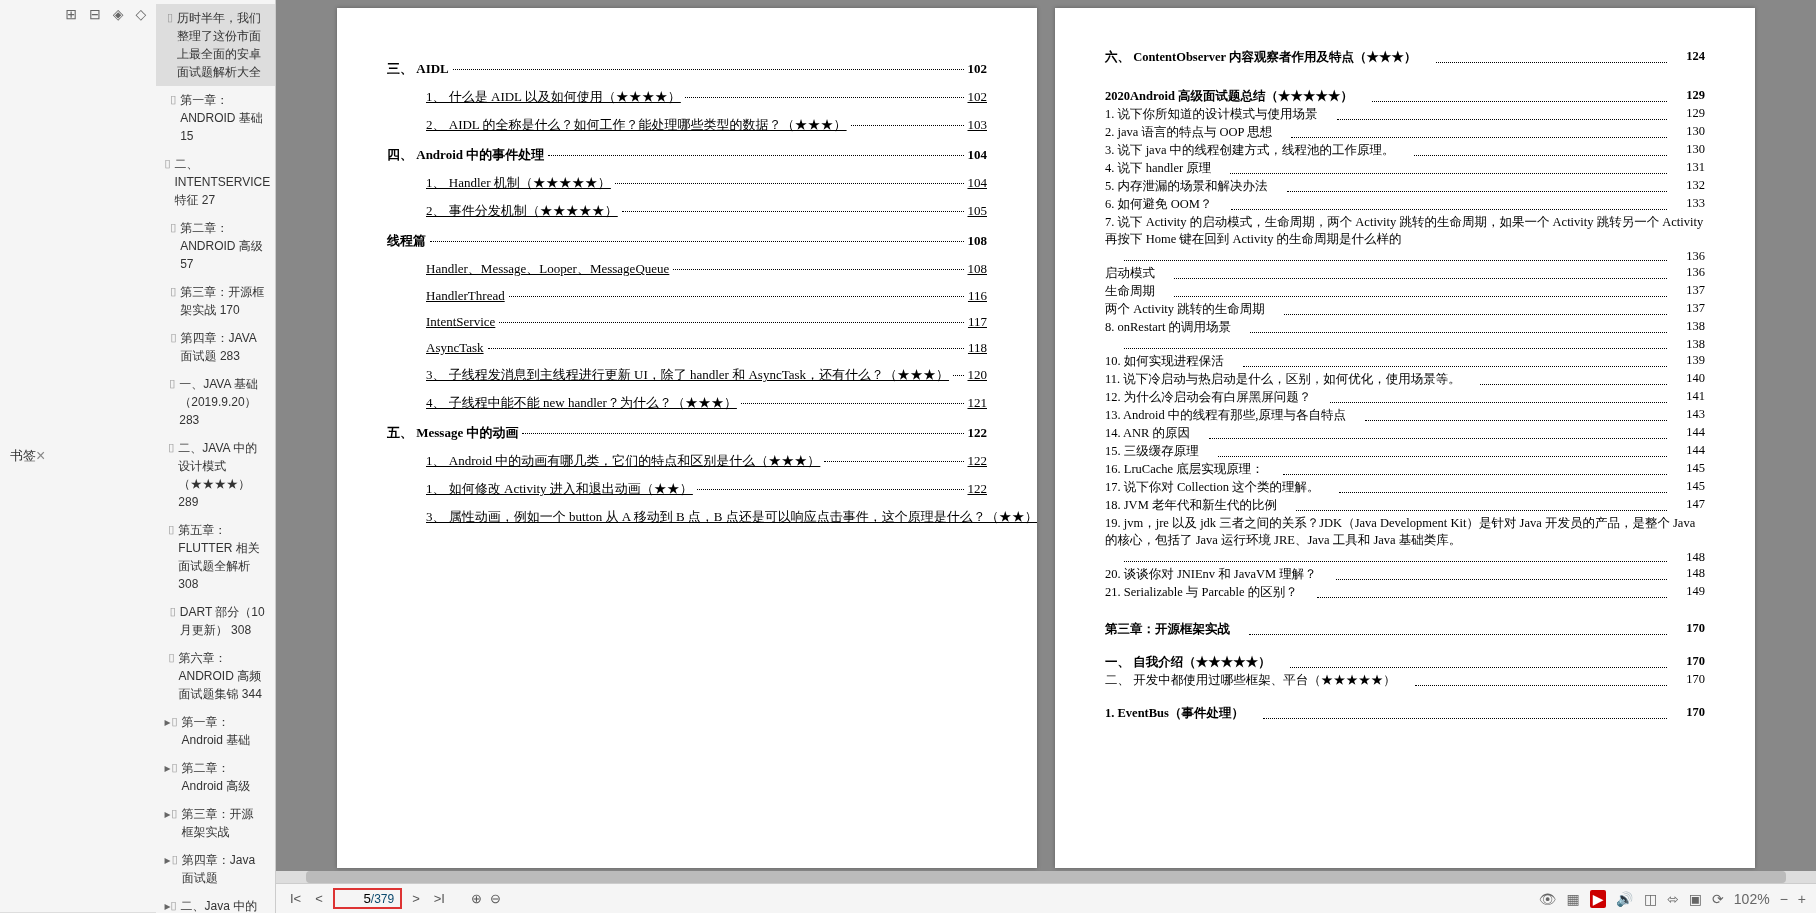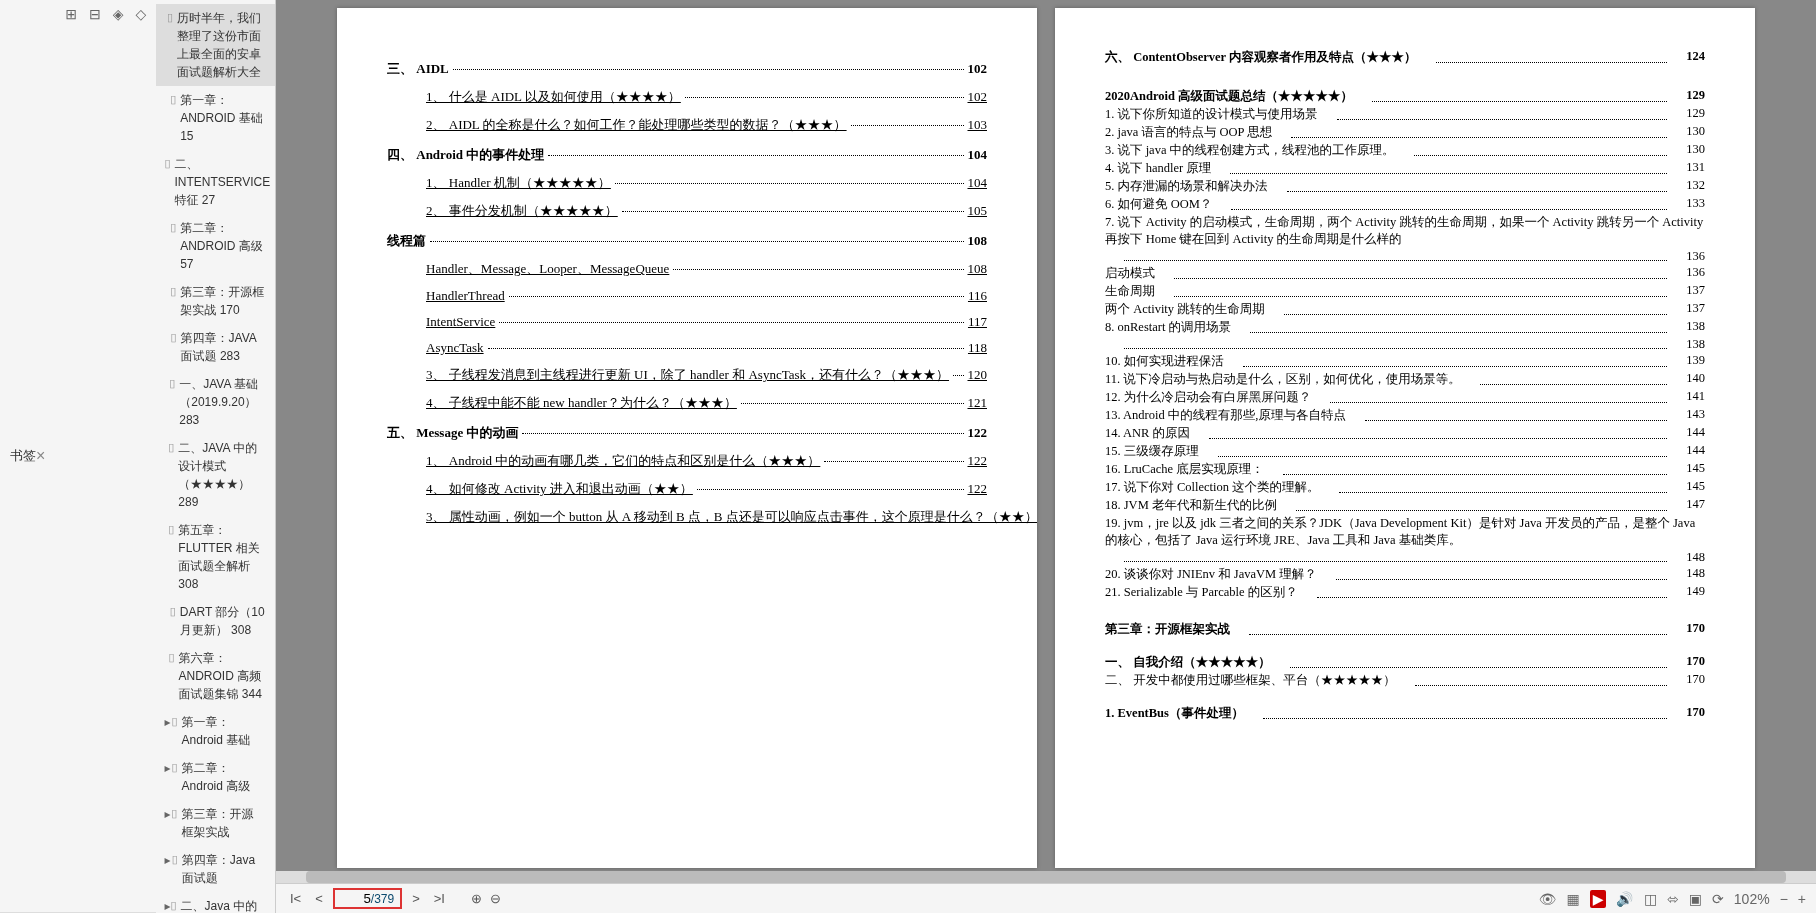--- a/index.html
+++ b/index.html
@@ -228,21 +228,21 @@
             <span class="txt">五、  Message 中的动画</span>
             <span class="dots"></span>
             <span class="pg">122</span>
           </div>
           <div class="toc-line sub">
             <span class="txt">1、 Android 中的动画有哪几类，它们的特点和区别是什么（★★★）</span>
             <span class="dots"></span>
             <span class="pg">122</span>
           </div>
           <div class="toc-line sub">
-            <span class="txt">4、 如何修改 Activity 进入和退出动画（★★）</span>
+            <span class="txt">1、 如何修改 Activity 进入和退出动画（★★）</span>
             <span class="dots"></span>
             <span class="pg">122</span>
           </div>
           <div class="toc-line sub">
             <span class="txt">3、 属性动画，例如一个 button 从 A 移动到 B 点，B 点还是可以响应点击事件，这个原理是什么？（★★）</span>
             <span class="dots"></span>
             <span class="pg">123</span>
           </div>
         </div>
       <div class="page" id="page-right">

